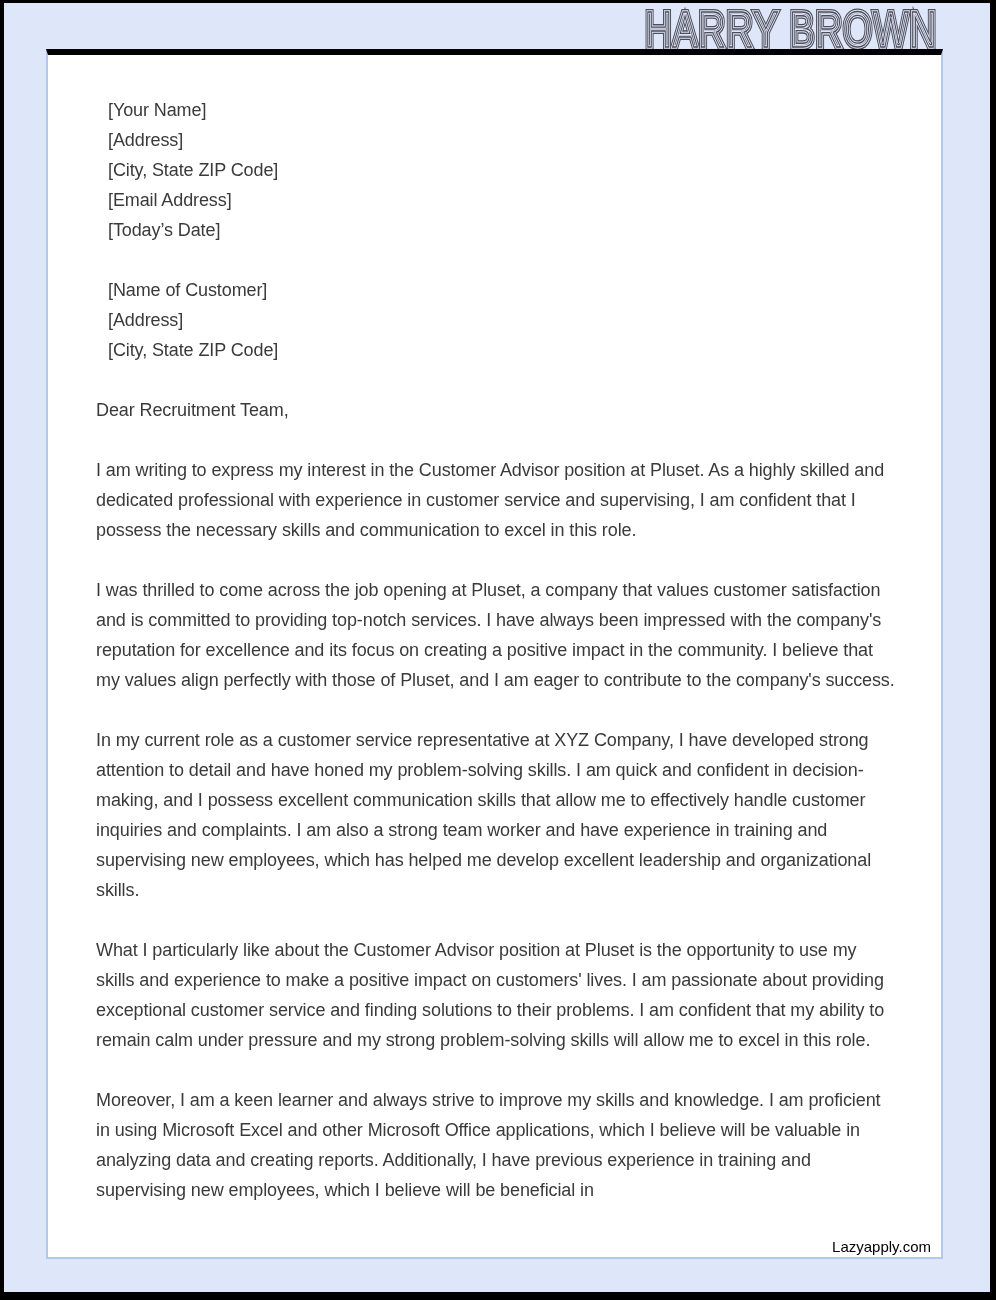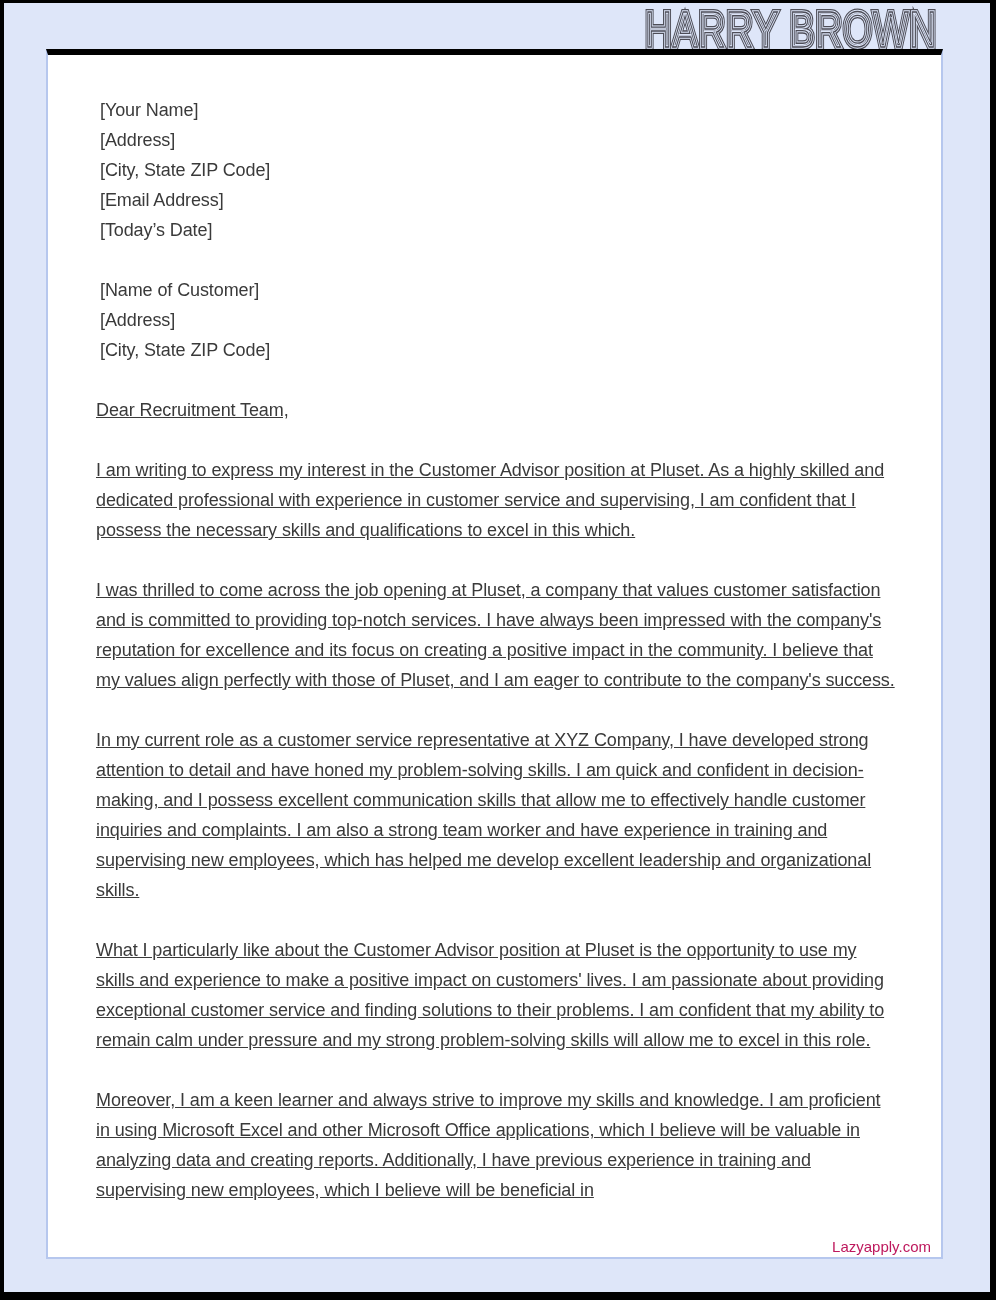--- a/index.html
+++ b/index.html
@@ -53,30 +53,30 @@
     border-top: 6px solid #000000;
     overflow: visible;
   }
   .content {
     padding: 40px 44px 0 48px;
     font-size: 18px;
     line-height: 30px;
     letter-spacing: -0.1px;
     color: #3a3a3a;
   }
-  .block { margin: 0 0 30px 4px; }
+  .block { margin: 0 0 30px 12px; }
   .block div { min-height: 30px; }
-  .content p { margin: 0 0 30px 0; text-decoration: underline; }
+  .content p { margin: 0 0 30px 0; }
   .content p:last-child { margin-bottom: 12px; }
   .watermark {
     position: absolute;
     right: 10px; bottom: 2px;
     font-size: 15px;
     letter-spacing: 0;
-    color: #be185d;
+    color: #000000;
     white-space: nowrap;
   }
 </style>
 </head>
 <body>
 
 <div class="viewport">
   <div class="backdrop"></div>
 
   <div class="title-wrap">
@@ -97,21 +97,21 @@
       </div>
 
       <div class="block">
         <div>[Name of Customer]</div>
         <div>[Address]</div>
         <div>[City, State ZIP Code]</div>
       </div>
 
       <p>Dear Recruitment Team,</p>
 
-      <p>I am writing to express my interest in the Customer Advisor position at Pluset. As a highly skilled and dedicated professional with experience in customer service and supervising, I am confident that I possess the necessary skills and qualifications to excel in this which.</p>
+      <p>I am writing to express my interest in the Customer Advisor position at Pluset. As a highly skilled and dedicated professional with experience in customer service and supervising, I am confident that I possess the necessary skills and communication to excel in this role.</p>
       <p>I was thrilled to come across the job opening at Pluset, a company that values customer satisfaction and is committed to providing top-notch services. I have always been impressed with the company's reputation for excellence and its focus on creating a positive impact in the community. I believe that my values align perfectly with those of Pluset, and I am eager to contribute to the company's success.</p>
       <p>In my current role as a customer service representative at XYZ Company, I have developed strong attention to detail and have honed my problem-solving skills. I am quick and confident in decision-making, and I possess excellent communication skills that allow me to effectively handle customer inquiries and complaints. I am also a strong team worker and have experience in training and supervising new employees, which has helped me develop excellent leadership and organizational skills.</p>
       <p>What I particularly like about the Customer Advisor position at Pluset is the opportunity to use my skills and experience to make a positive impact on customers' lives. I am passionate about providing exceptional customer service and finding solutions to their problems. I am confident that my ability to remain calm under pressure and my strong problem-solving skills will allow me to excel in this role.</p>
       <p>Moreover, I am a keen learner and always strive to improve my skills and knowledge. I am proficient in using Microsoft Excel and other Microsoft Office applications, which I believe will be valuable in analyzing data and creating reports. Additionally, I have previous experience in training and supervising new employees, which I believe will be beneficial in</p>
 
     </div>
     <div class="watermark">Lazyapply.com</div>
   </div>
 </div>
 

